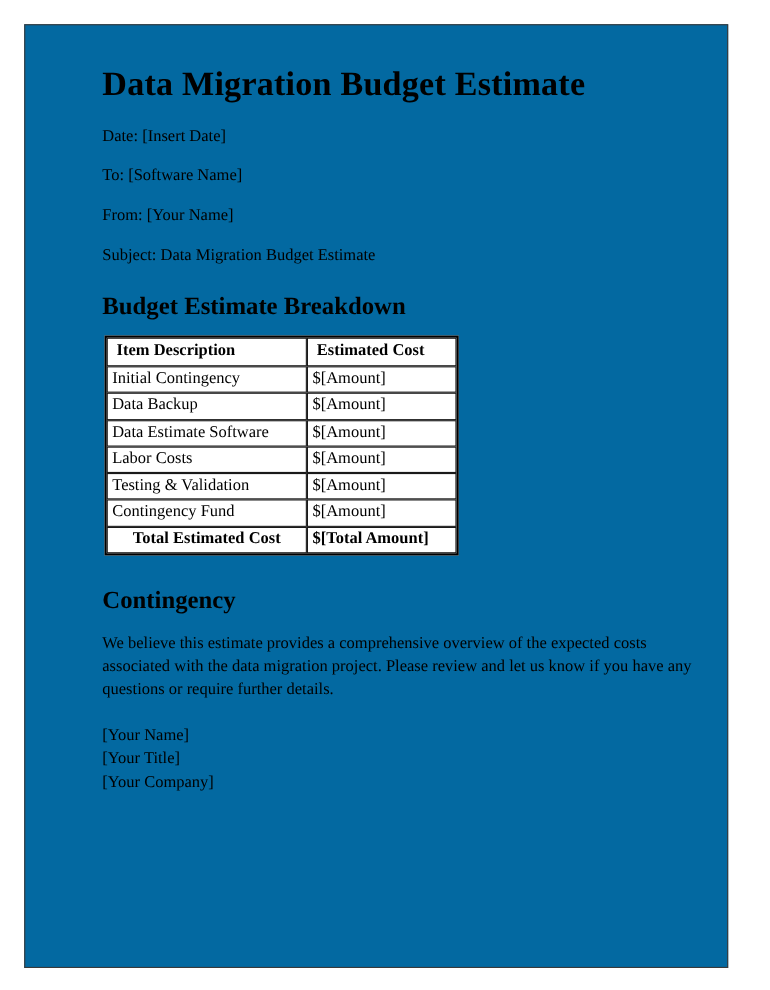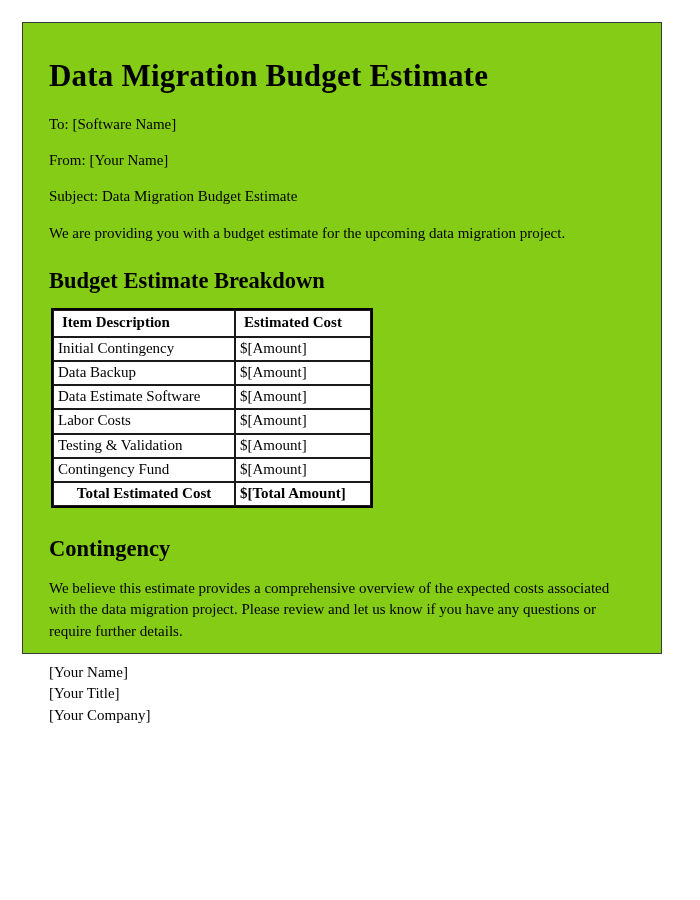--- a/index.html
+++ b/index.html
@@ -13,24 +13,25 @@
     font-family: "Liberation Serif", "DejaVu Serif", serif;
     color: #000000;
     overflow: hidden;
   }
 
   .page-frame {
     position: absolute;
     left: 22px;
     top: 22px;
     width: 640px;
-    height: 632px;
+    height: 858px;
     border: 1.5px solid #3a3a3a;
     box-sizing: border-box;
-    background: #84cc16;
+    background: #0369a1;
+    padding-left: 44px;
   }
 
   .page-content {
     padding: 26px 26px 0 26px;
   }
 
   .doc-title {
     font-size: 31px;
     font-weight: bold;
     letter-spacing: 0.2px;
@@ -109,25 +110,25 @@
   .signature-block div { white-space: pre; }
 </style>
 </head>
 <body>
 
 <div class="page-frame">
   <div class="page-content">
 
     <h1 class="doc-title">Data Migration Budget Estimate</h1>
 
+    <p class="meta-line">Date: [Insert Date]</p>
     <p class="meta-line">To: [Software Name]</p>
     <p class="meta-line">From: [Your Name]</p>
     <p class="meta-line">Subject: Data Migration Budget Estimate</p>
 
-    <p class="body-par">We are providing you with a budget estimate for the upcoming data migration project.</p>
 
     <h2 class="section-heading heading-breakdown">Budget Estimate Breakdown</h2>
 
     <table class="budget-table">
       <thead>
         <tr>
           <th class="col-item">Item Description</th>
           <th class="col-cost">Estimated Cost</th>
         </tr>
       </thead>

